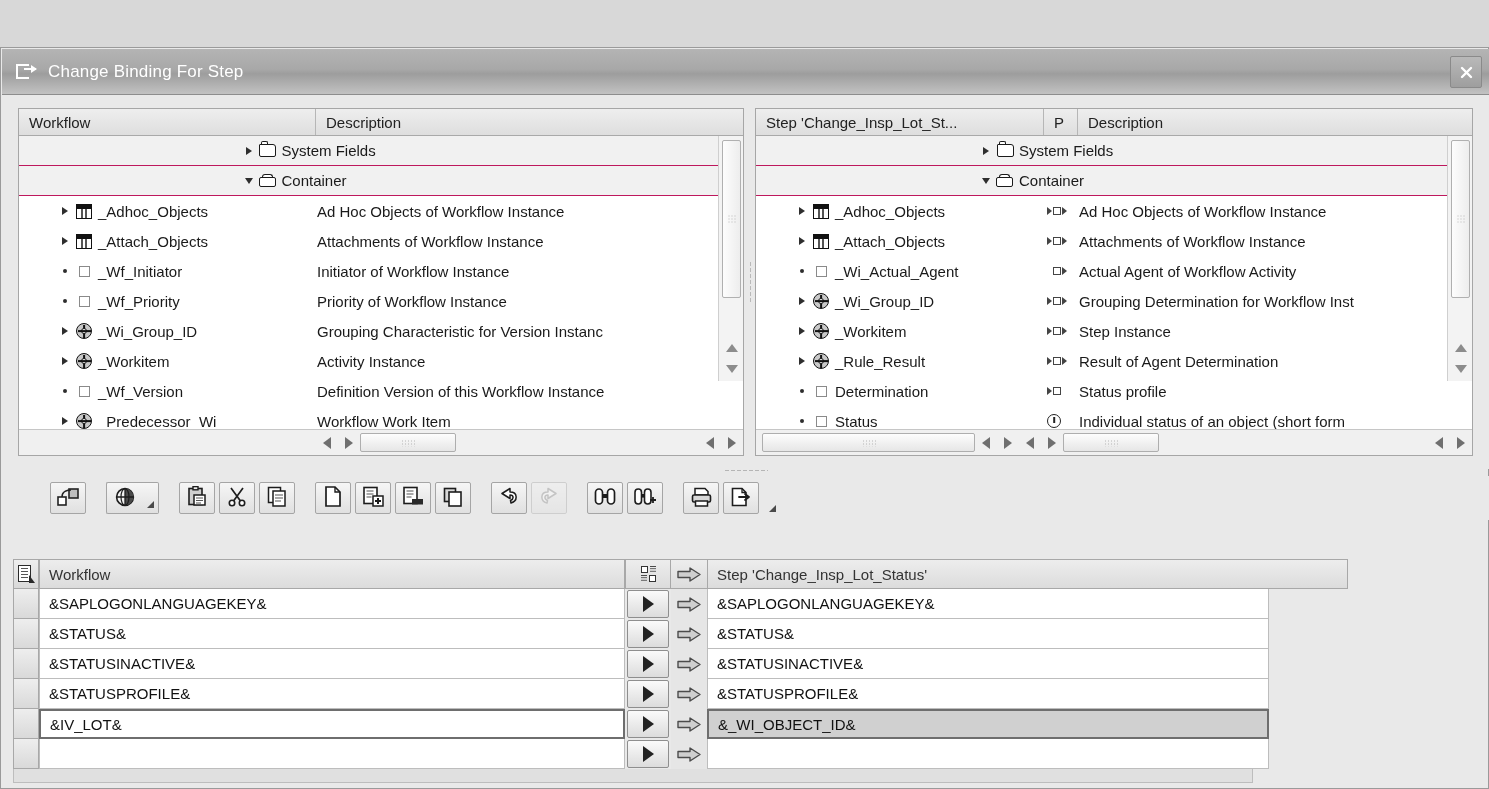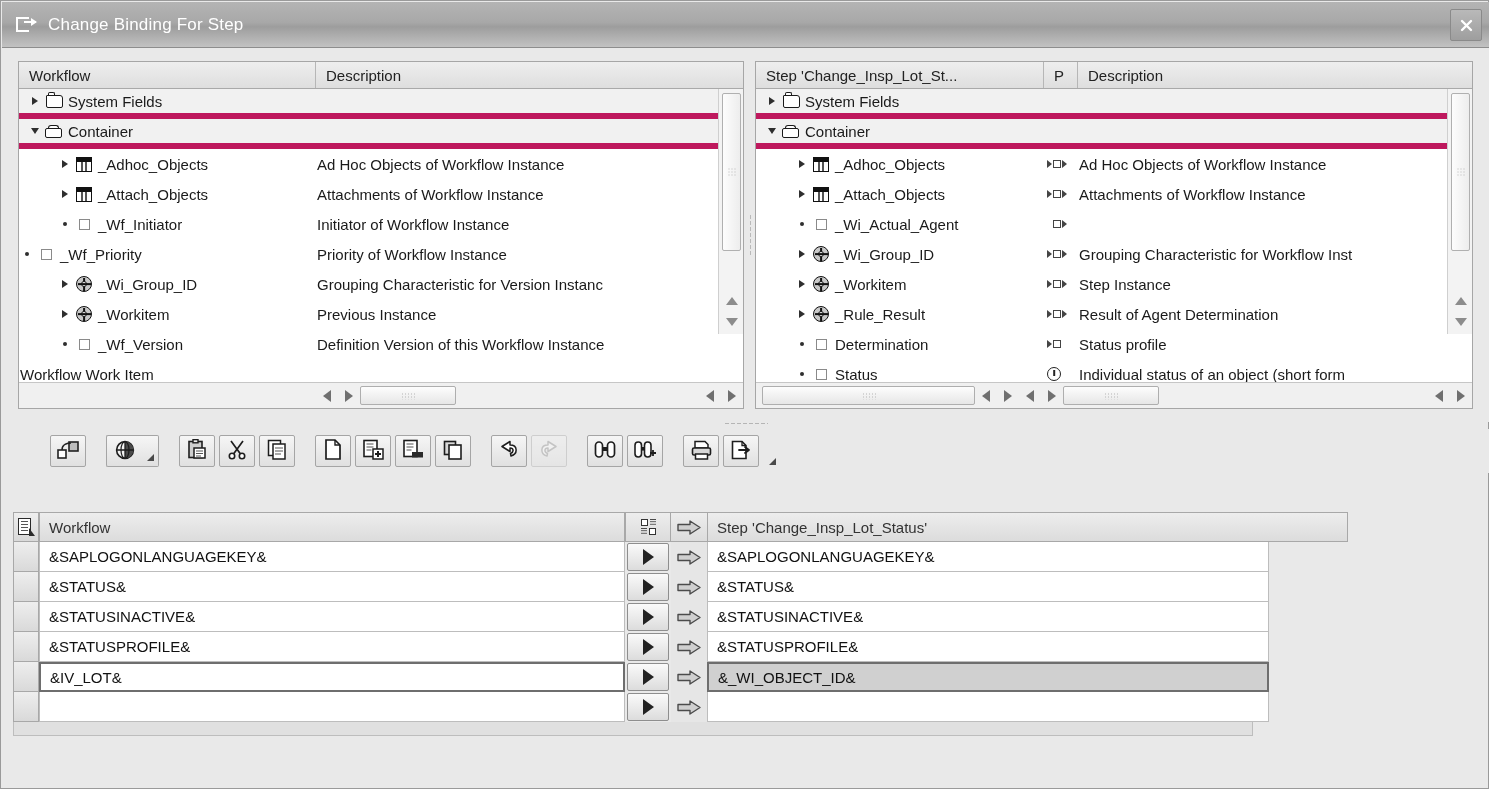--- a/index.html
+++ b/index.html
@@ -5,21 +5,21 @@
 <style>
   html,body{margin:0;padding:0;}
   body{
     width:1489px;height:789px;
     background:#d8d8d8;
     font-family:"Liberation Sans","DejaVu Sans",sans-serif;
     font-size:15px;color:#1a1a1a;
     overflow:hidden;
     -webkit-font-smoothing:antialiased;
   }
-  .win{position:absolute;inset:0;border:1px solid #9a9a9a;background:#e9e9e9;box-sizing:border-box;}
+  .win{position:absolute;inset:0;border:1px solid #9a9a9a;background:#e9e9e9;box-sizing:border-box;margin-top:47px;}
 
   
   .titlebar{
     position:absolute;left:1px;top:1px;width:1487px;height:46px;box-sizing:border-box;
     background:linear-gradient(180deg,#b4b4b4 0%,#a8a8a8 45%,#9d9d9d 55%,#c2c2c2 100%);
     border-bottom:1px solid #8d8d8d;
     display:flex;align-items:center;
   }
   .title-icon{width:22px;height:20px;margin-left:14px;position:relative;flex:none;}
   .title-icon .bx{position:absolute;left:0;top:2px;width:13px;height:15px;border:2px solid #fff;box-sizing:border-box;border-right:none;}
@@ -42,21 +42,21 @@
 
   .hdrrow{display:flex;height:27px;box-sizing:border-box;
     background:linear-gradient(180deg,#eeeeee,#dedede);
     border-bottom:1px solid #a9a9a9;align-items:center;font-size:15px;color:#222;}
   .hdrcell{height:100%;display:flex;align-items:center;padding-left:10px;box-sizing:border-box;
     border-right:1px solid #b6b6b6;overflow:hidden;white-space:nowrap;cursor:pointer;}
   .hdrcell.last{border-right:none;}
 
   .treebody{position:relative;height:293px;overflow:hidden;background:#fff;}
   .trow{display:flex;height:30px;align-items:center;box-sizing:border-box;white-space:nowrap;}
-  .trow.grouprow{background:#f1f1f1;border-bottom:6px solid #be185d;}
+  .trow.grouprow{background:#f1f1f1;border-bottom:1px solid #be185d;flex-direction:column;}
   .tname{display:flex;align-items:center;box-sizing:border-box;height:100%;overflow:hidden;flex:none;}
   .tdesc{box-sizing:border-box;height:100%;display:flex;align-items:center;overflow:hidden;
     font-size:15px;color:#1a1a1a;padding-left:1px;flex:none;}
   .pcol{box-sizing:border-box;height:100%;display:flex;align-items:center;justify-content:flex-start;
      flex:none;padding-left:3px;}
 
   
   .exp{width:16px;display:flex;align-items:center;justify-content:center;flex:none;cursor:pointer;}
   .exp .tri-r{width:0;height:0;border-left:6px solid #2e2e2e;border-top:4.5px solid transparent;border-bottom:4.5px solid transparent;}
   .exp .tri-d{width:0;height:0;border-top:6px solid #2e2e2e;border-left:4.5px solid transparent;border-right:4.5px solid transparent;}
@@ -257,21 +257,21 @@
                   <span class="dot"></span>
                 </span>
                 <span class="ico">
                   <span class="ico-el"></span>
                 </span>
                 <span class="tlabel">_Wf_Initiator</span>
               </span>
               <span class="tdesc" style="width:404px">Initiator of Workflow Instance</span>
             </div>
             <div class="trow">
-              <span class="tname" style="width:297px;">
+              <span class="tname" style="width:297px;padding-left:38px">
                 <span class="exp">
                   <span class="dot"></span>
                 </span>
                 <span class="ico">
                   <span class="ico-el"></span>
                 </span>
                 <span class="tlabel">_Wf_Priority</span>
               </span>
               <span class="tdesc" style="width:404px">Priority of Workflow Instance</span>
             </div>
@@ -294,35 +294,46 @@
                 <span class="exp">
                   <span class="tri-r"></span>
                 </span>
                 <span class="ico">
                   <span class="ico-obj">
                     <span></span>
                   </span>
                 </span>
                 <span class="tlabel">_Workitem</span>
               </span>
-              <span class="tdesc" style="width:404px">Previous Instance</span>
+              <span class="tdesc" style="width:404px">Activity Instance</span>
             </div>
             <div class="trow">
               <span class="tname" style="width:297px;padding-left:38px">
                 <span class="exp">
                   <span class="dot"></span>
                 </span>
                 <span class="ico">
                   <span class="ico-el"></span>
                 </span>
                 <span class="tlabel">_Wf_Version</span>
               </span>
               <span class="tdesc" style="width:404px">Definition Version of this Workflow Instance</span>
             </div>
             <div class="trow">
+              <span class="tname" style="width:297px;padding-left:38px">
+                <span class="exp">
+                  <span class="tri-r"></span>
+                </span>
+                <span class="ico">
+                  <span class="ico-obj">
+                    <span></span>
+                  </span>
+                </span>
+                <span class="tlabel">_Predecessor_Wi</span>
+              </span>
               <span class="tdesc" style="width:404px">Workflow Work Item</span>
             </div>
           </div>
         <div class="vsb" style="height:245px;">
           <div class="thumb">
               <i></i>
             </div>
           <div class="vup">
               <b></b>
             </div>
@@ -441,41 +452,42 @@
                 </span>
                 <span class="tlabel">_Wi_Actual_Agent</span>
               </span>
               <span class="pcol" style="width:34px">
                 <span class="pg">
                   <span class="spacer"></span>
                   <span class="sq"></span>
                   <span class="ta"></span>
                 </span>
               </span>
+              <span class="tdesc" style="width:394px">Actual Agent of Workflow Activity</span>
             </div>
             <div class="trow">
               <span class="tname" style="width:288px;padding-left:38px">
                 <span class="exp">
                   <span class="tri-r"></span>
                 </span>
                 <span class="ico">
                   <span class="ico-obj">
                     <span></span>
                   </span>
                 </span>
                 <span class="tlabel">_Wi_Group_ID</span>
               </span>
               <span class="pcol" style="width:34px">
                 <span class="pg">
                   <span class="ta"></span>
                   <span class="sq"></span>
                   <span class="ta"></span>
                 </span>
               </span>
-              <span class="tdesc" style="width:394px">Grouping Characteristic for Workflow Inst</span>
+              <span class="tdesc" style="width:394px">Grouping Determination for Workflow Inst</span>
             </div>
             <div class="trow">
               <span class="tname" style="width:288px;padding-left:38px">
                 <span class="exp">
                   <span class="tri-r"></span>
                 </span>
                 <span class="ico">
                   <span class="ico-obj">
                     <span></span>
                   </span>

